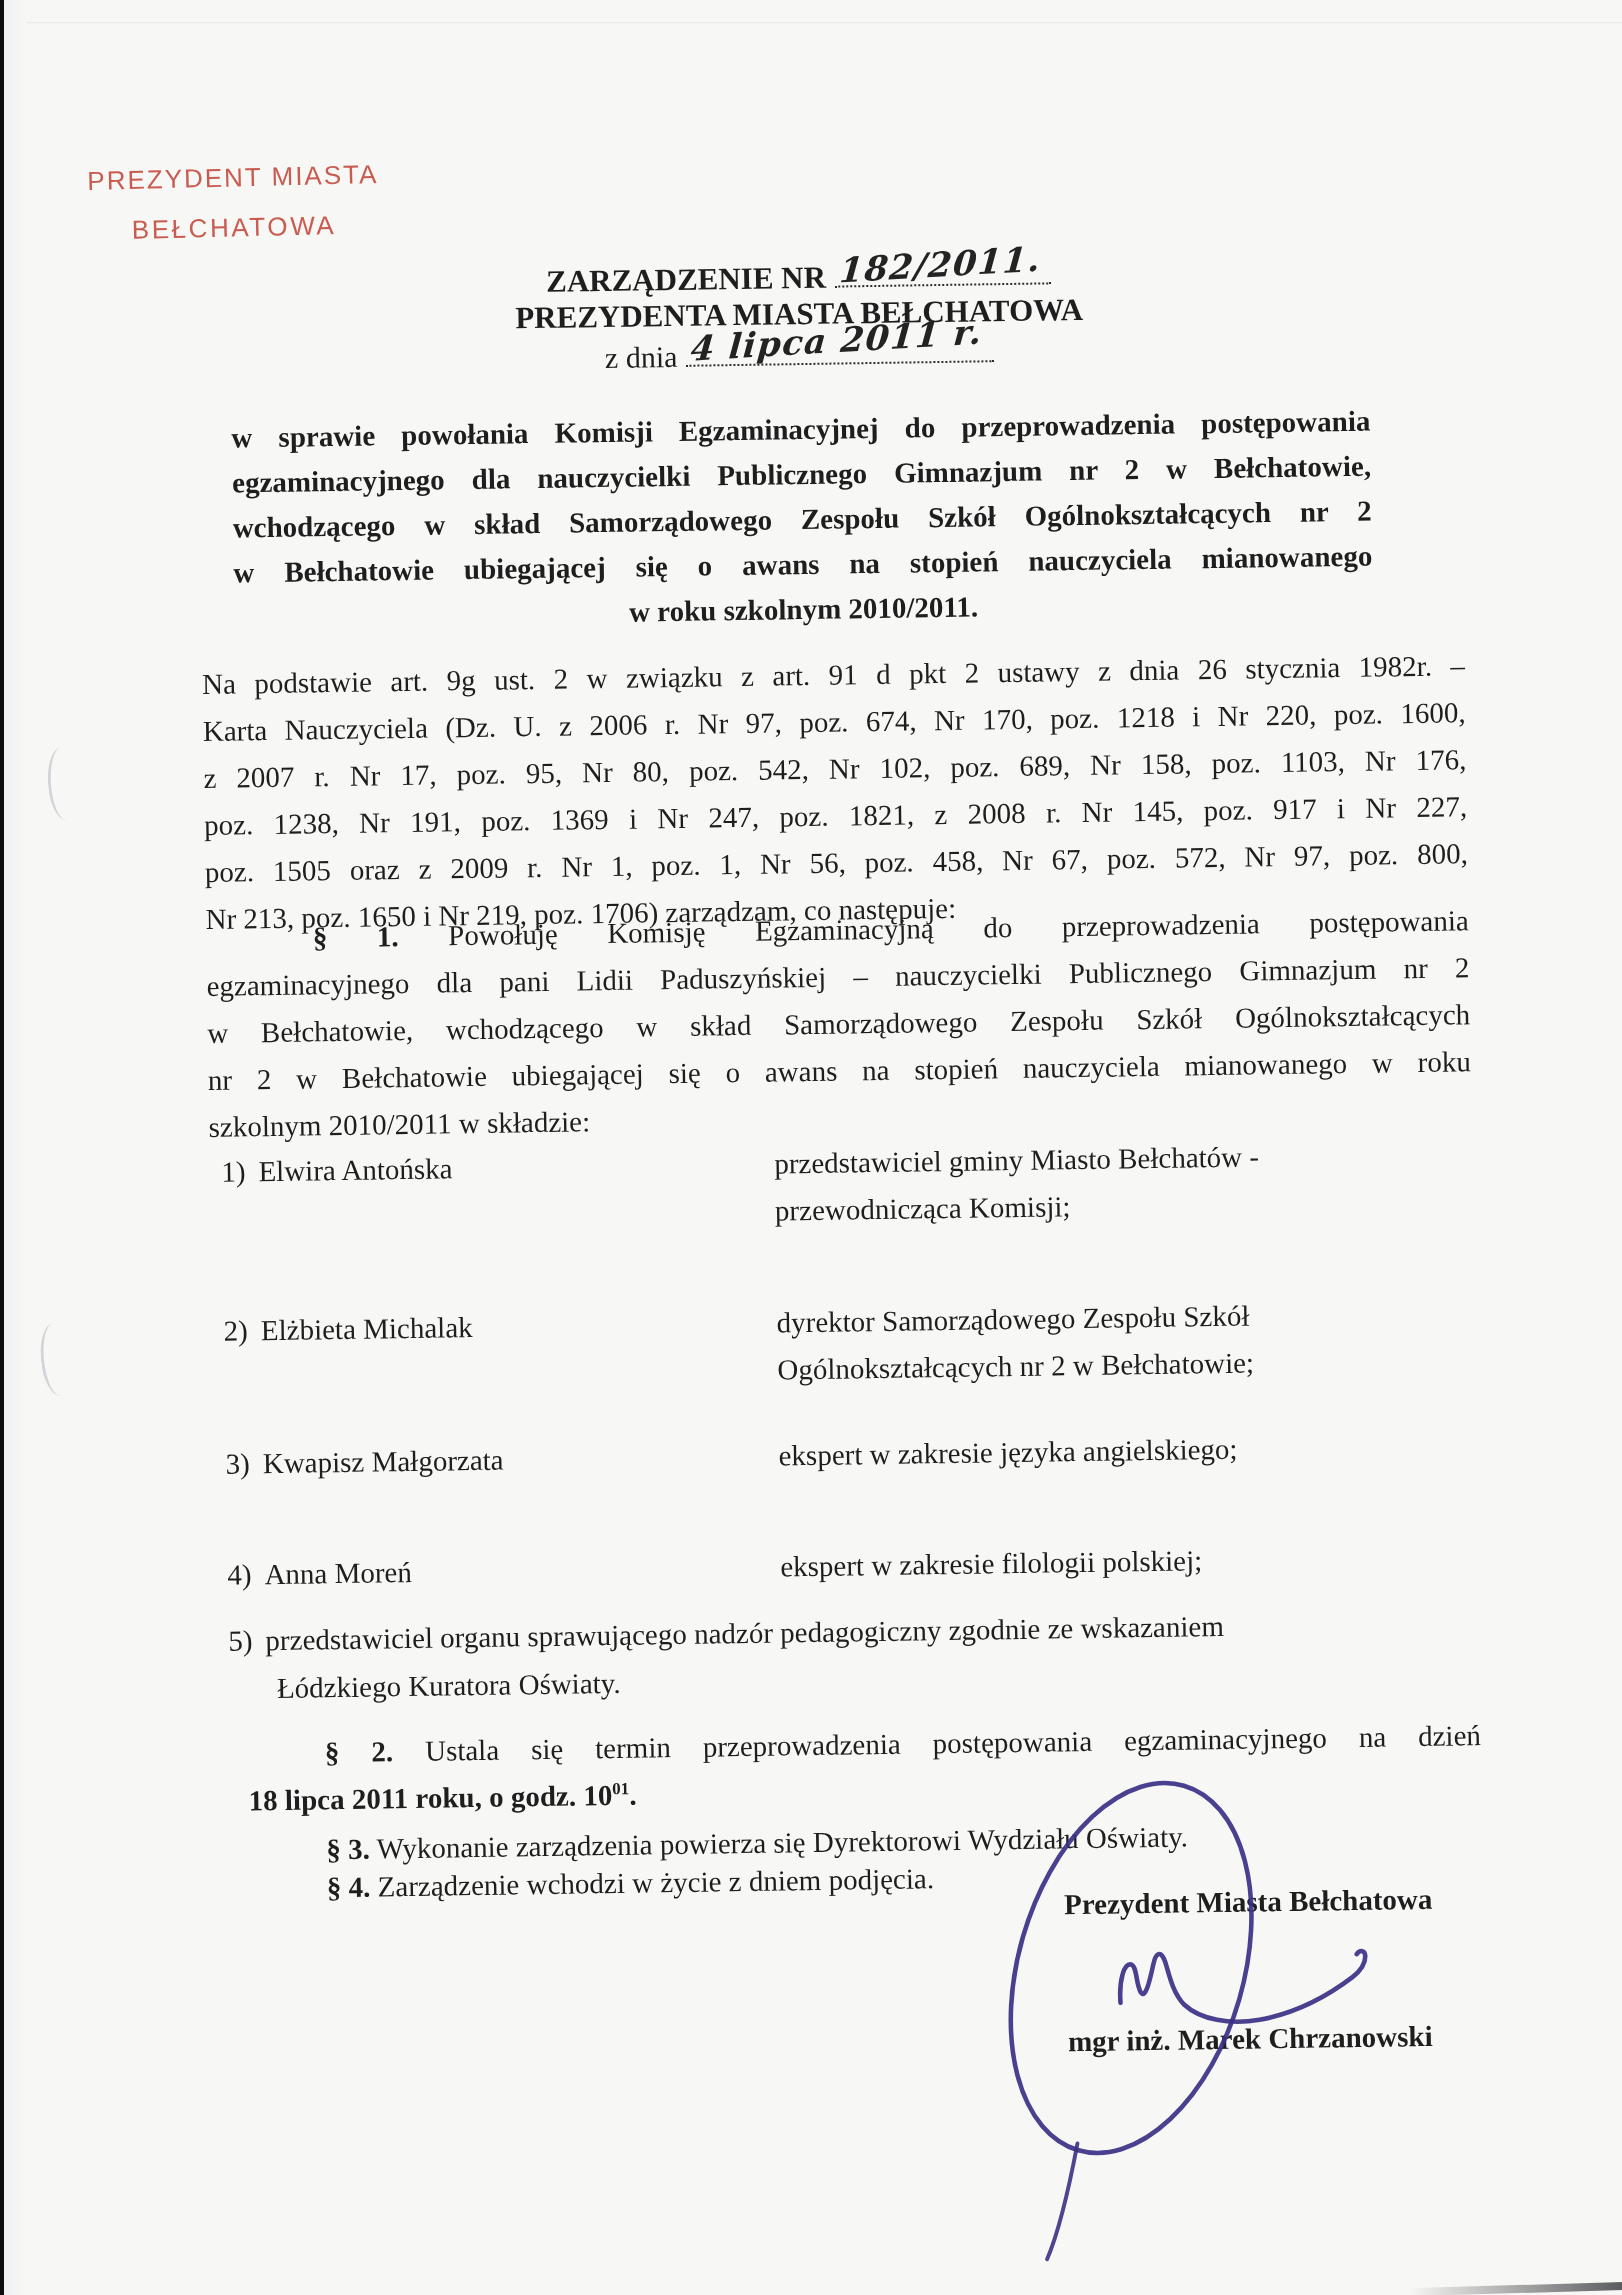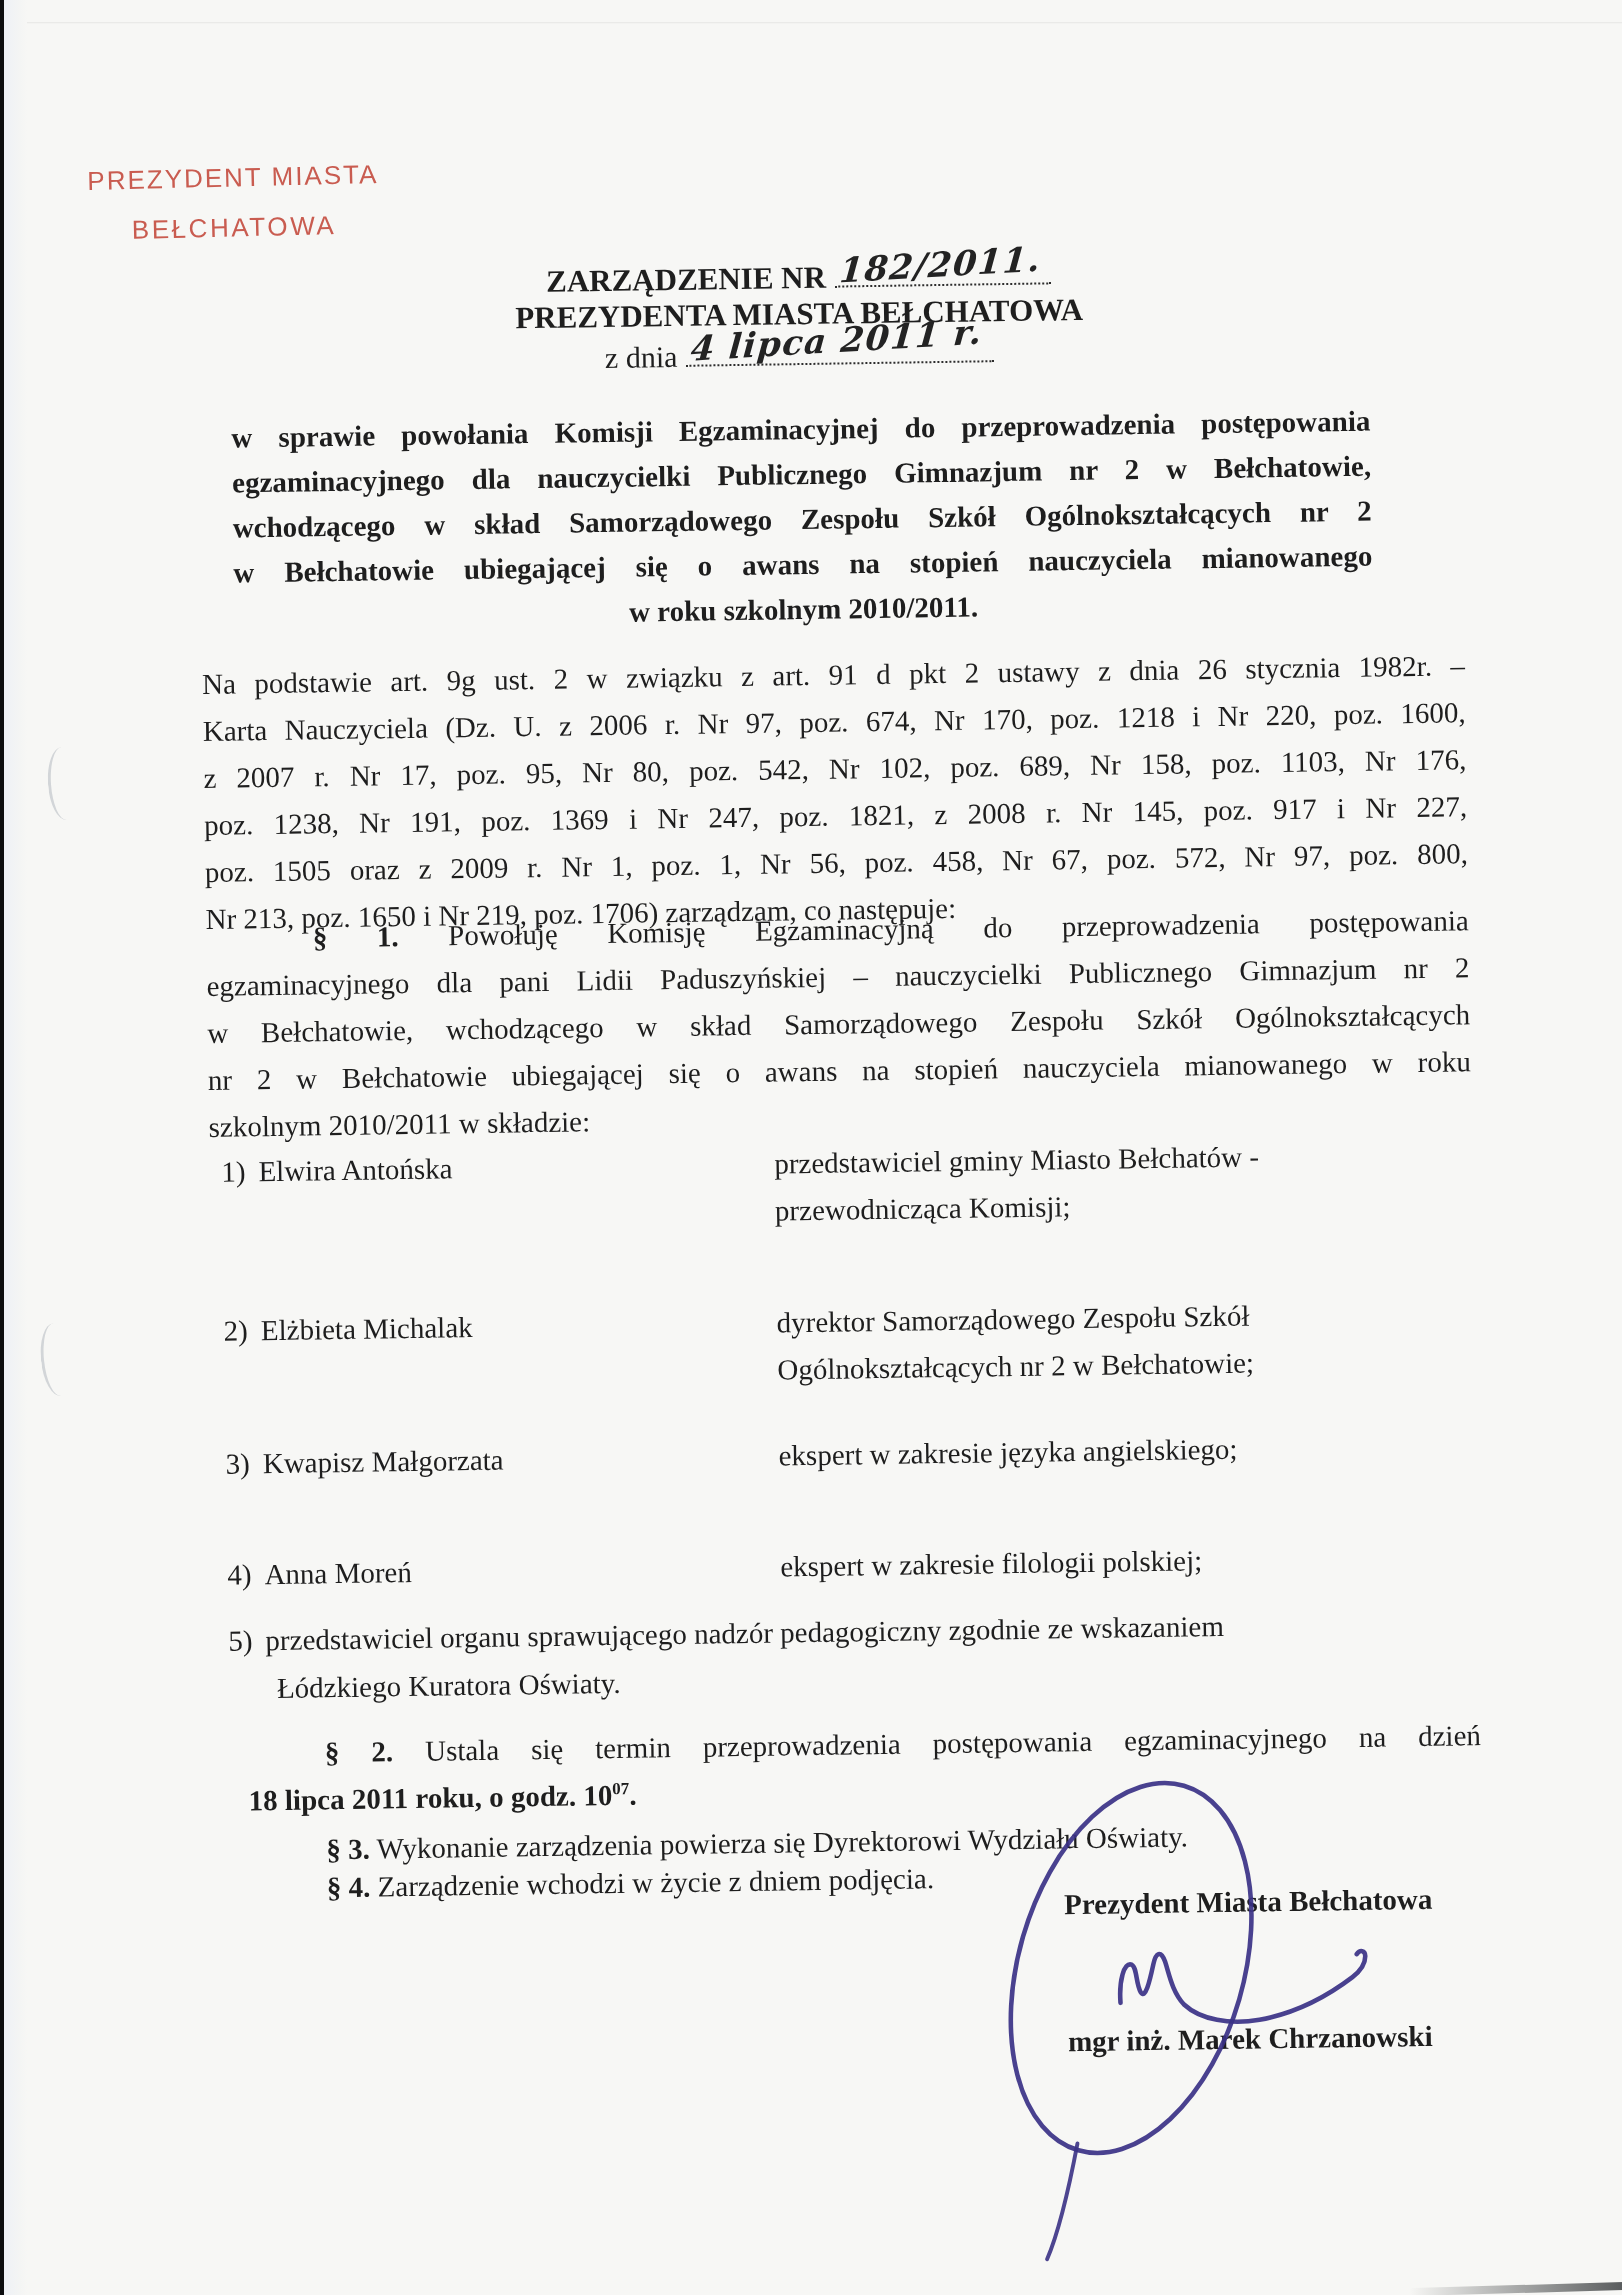--- a/index.html
+++ b/index.html
@@ -164,21 +164,21 @@
     <div><span class="cnum">5)</span><span>przedstawiciel organu sprawującego nadzór pedagogiczny zgodnie ze wskazaniem</span></div>
     <div class="l2">Łódzkiego Kuratora Oświaty.</div>
   </div>
 
   <div class="para" style="top:1722px">
     <div class="jl indent">
       <span class="b">§  2.</span>
       <span>Ustala się termin przeprowadzenia postępowania egzaminacyjnego na dzień</span>
     </div>
     <div class="jl-left" style="padding-left:30px">
-      <span class="b">18 lipca 2011 roku, o godz. 10</span><sup class="b">07</sup><span class="b">.</span>
+      <span class="b">18 lipca 2011 roku, o godz. 10</span><sup class="b">01</sup><span class="b">.</span>
     </div>
   </div>
 
   <div class="para indent" style="top:1819px">
     <span class="b">§  3.</span>
     <span>Wykonanie zarządzenia powierza się Dyrektorowi Wydziału Oświaty.</span>
   </div>
 
   <div class="para indent" style="top:1857px">
     <span class="b">§  4.</span>

